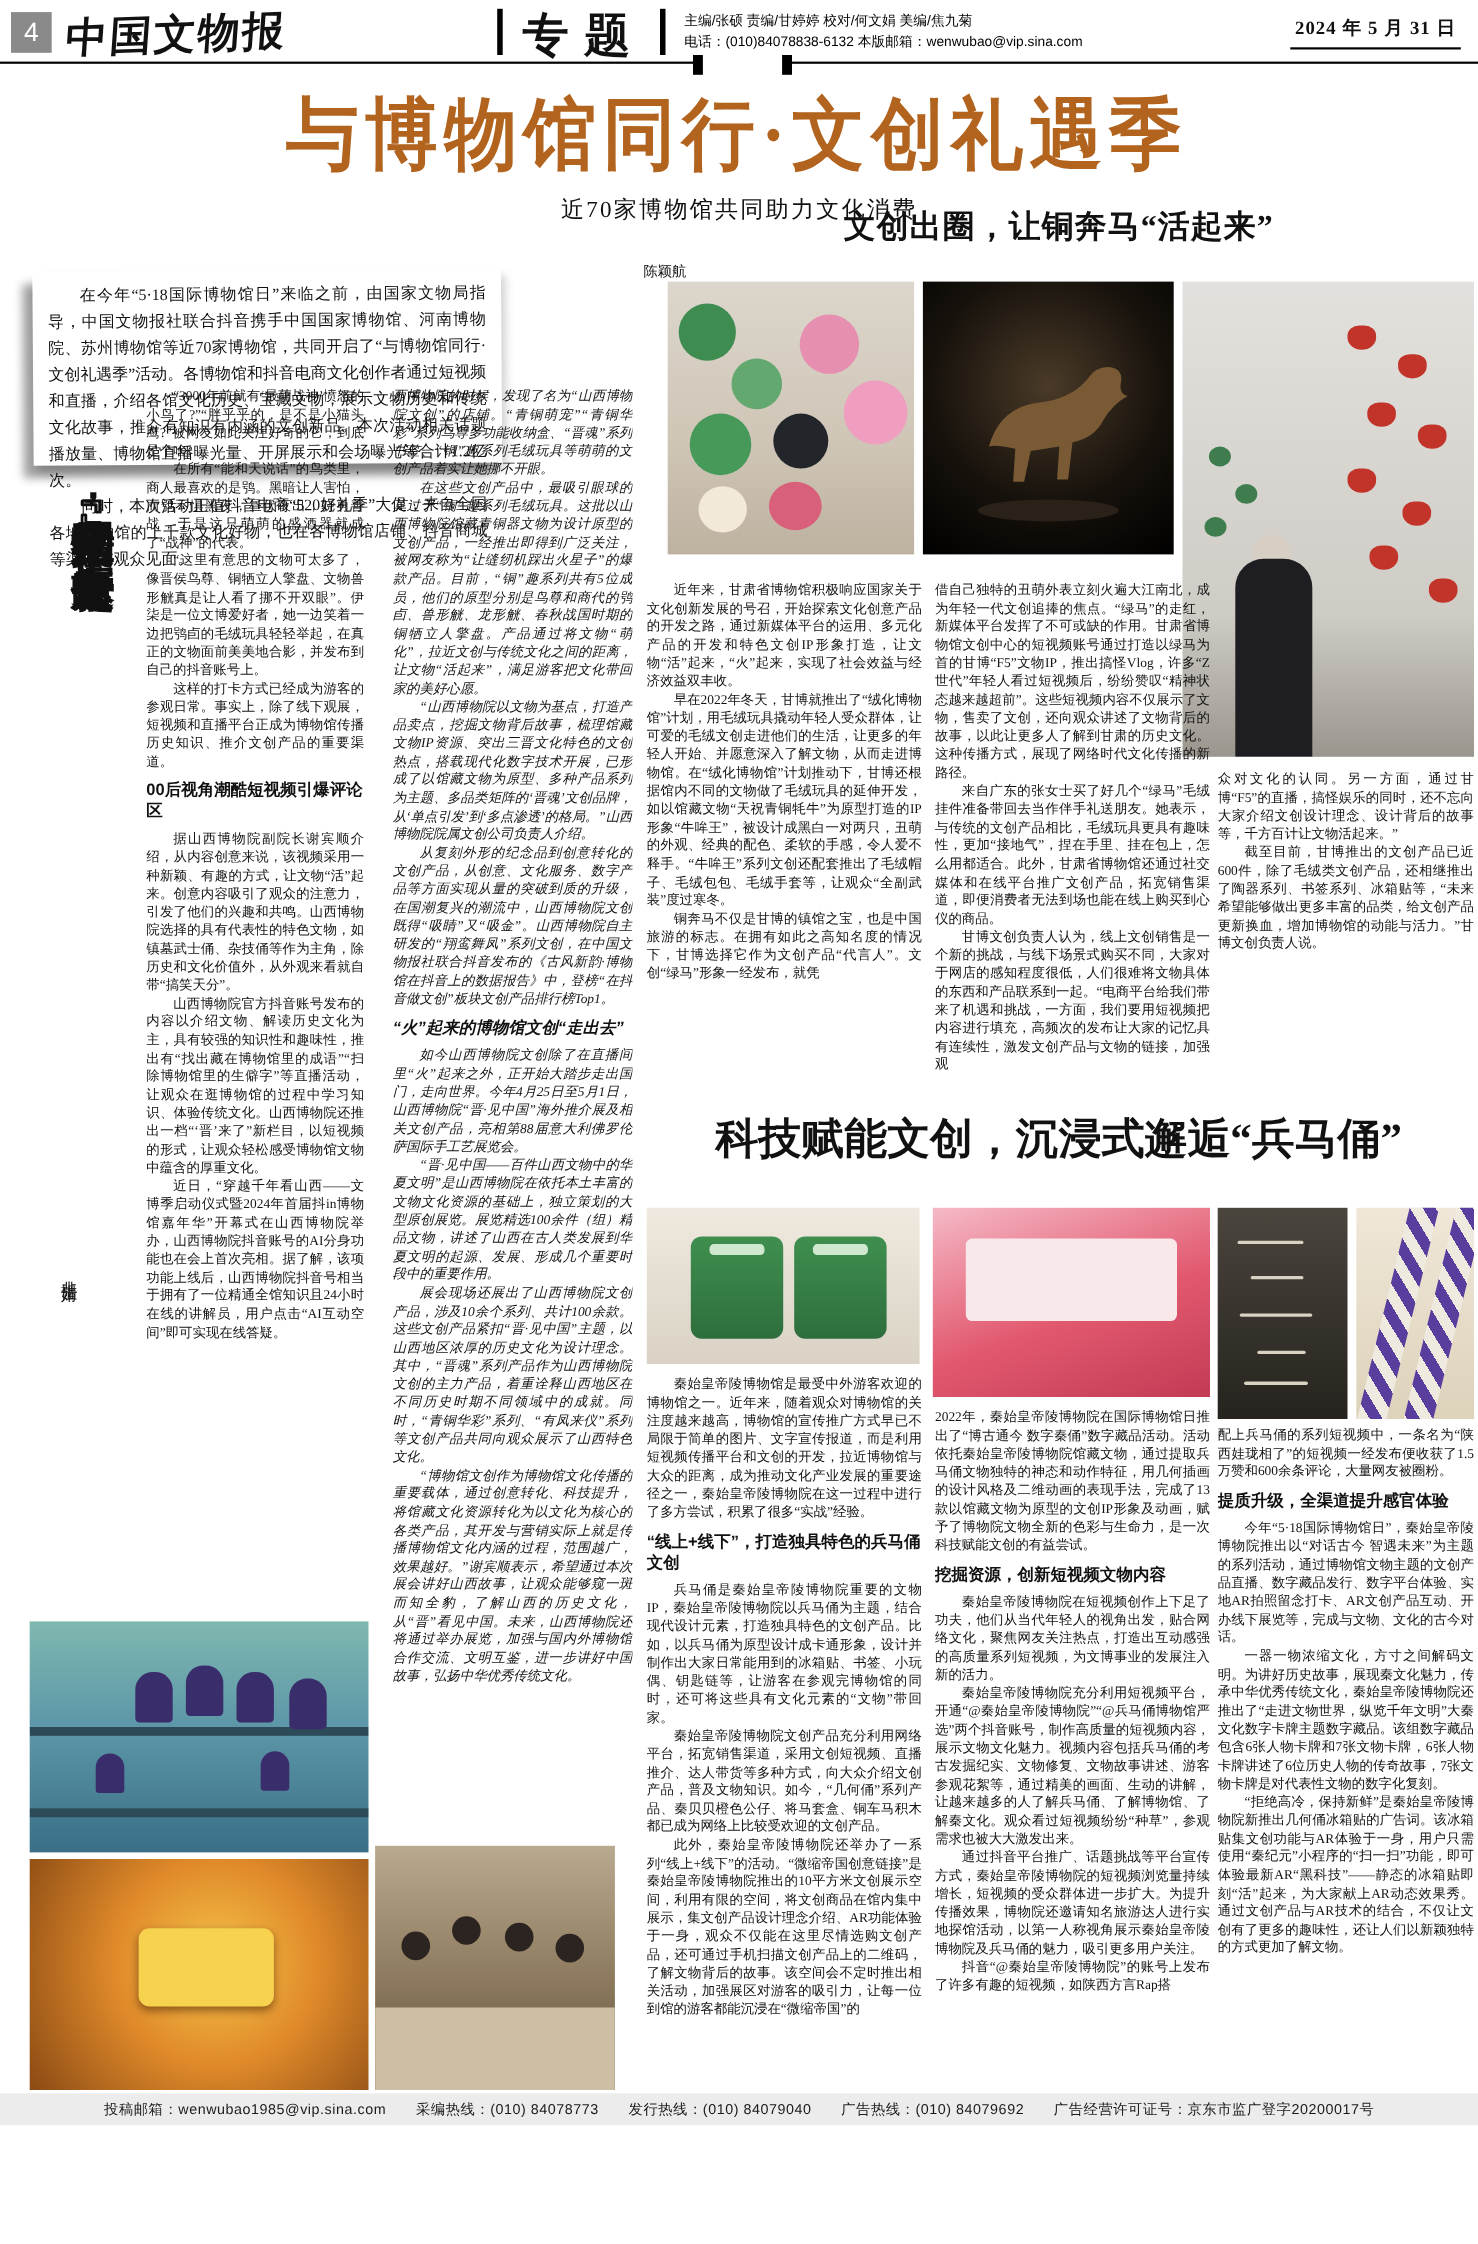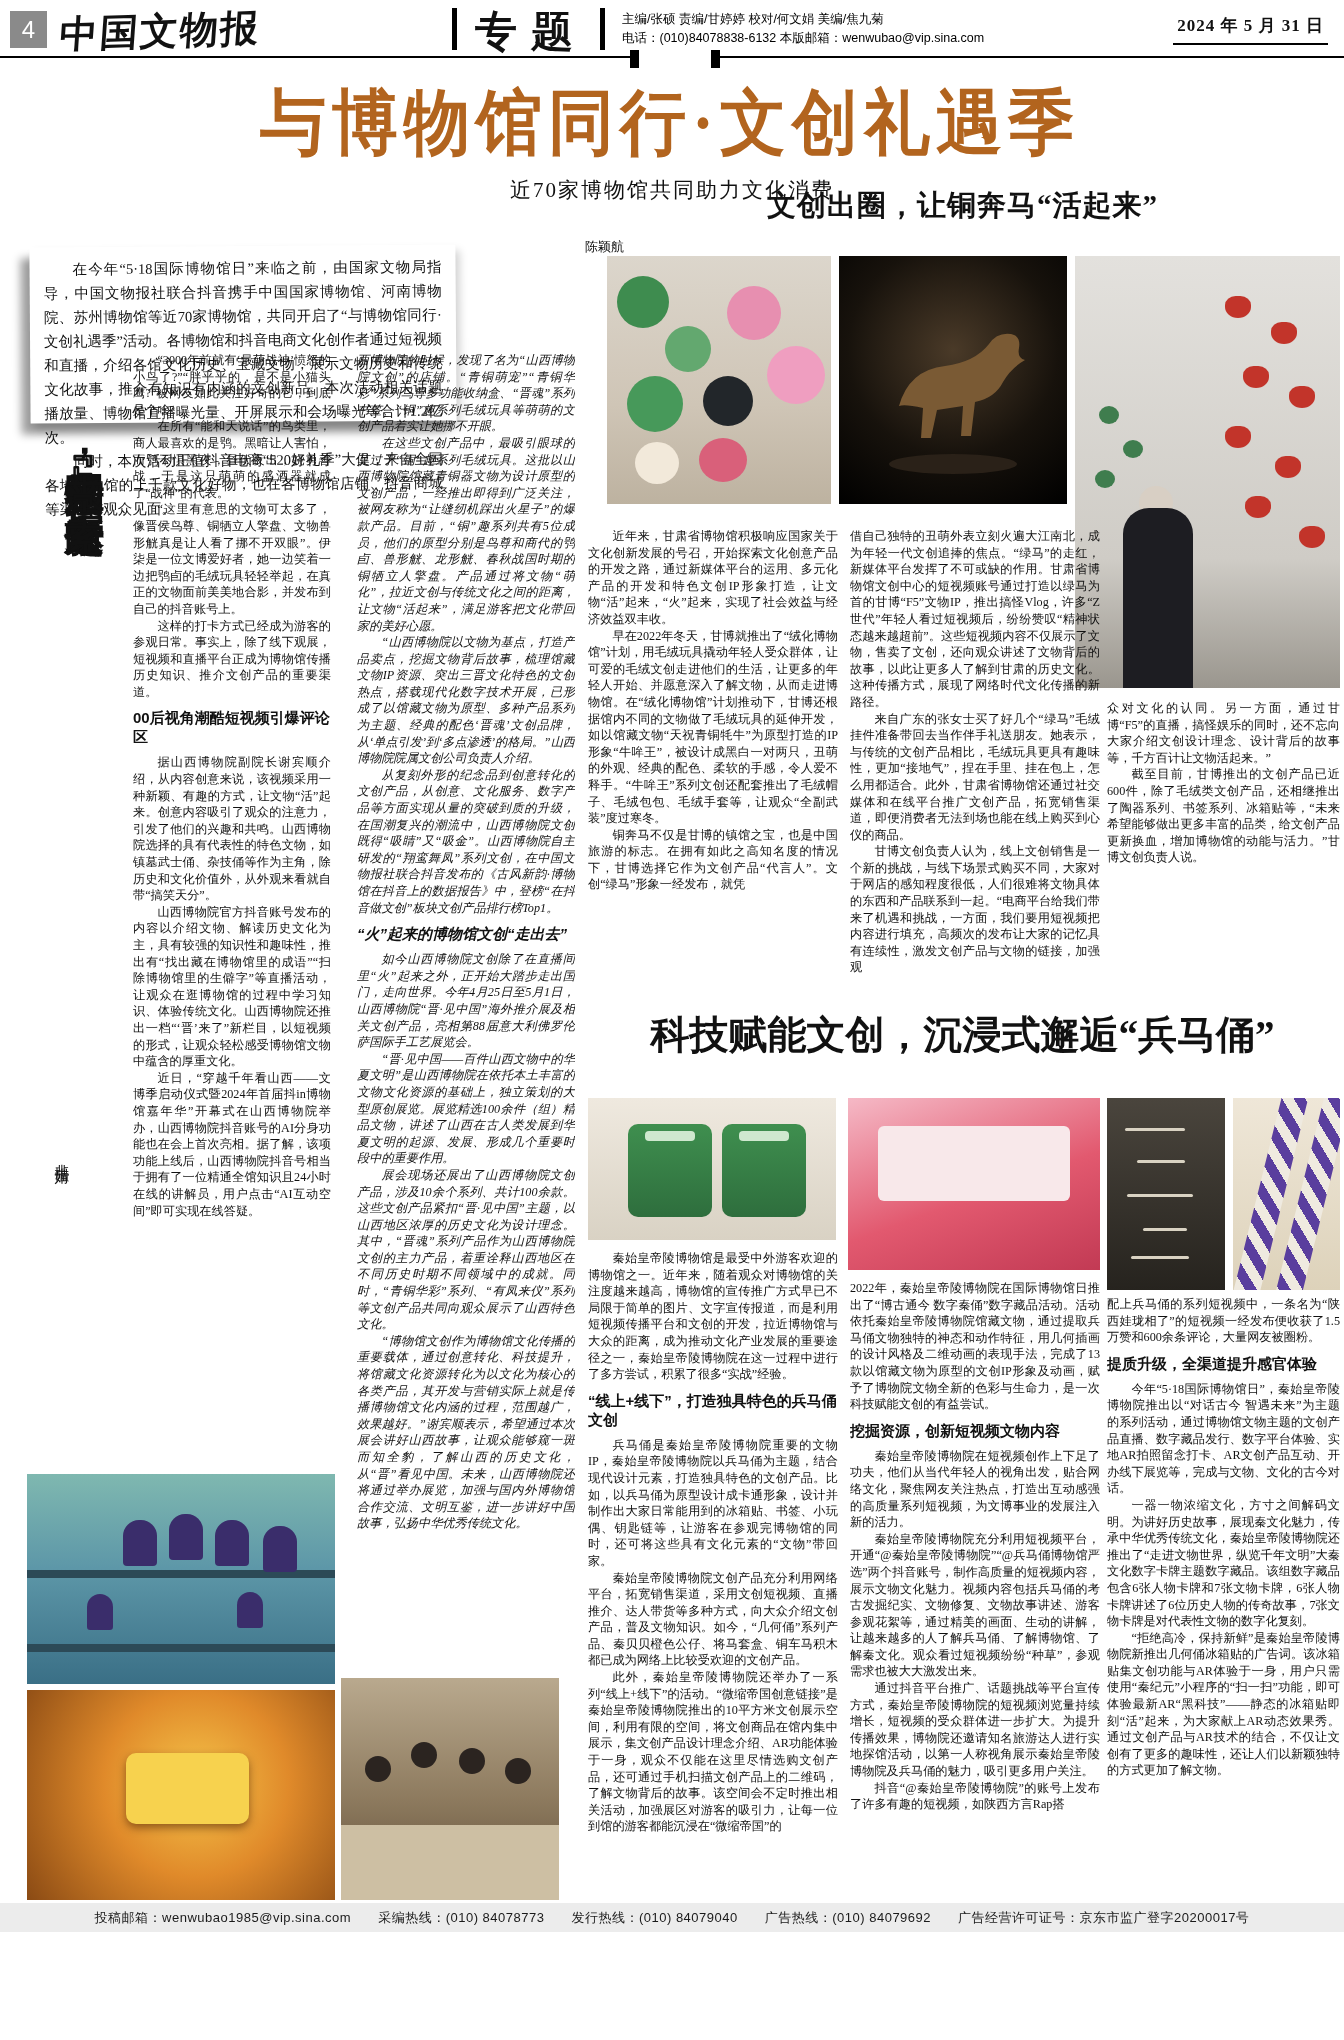--- a/index.html
+++ b/index.html
@@ -115,21 +115,21 @@
       <p>“这里有意思的文物可太多了，像晋侯鸟尊、铜牺立人擎盘、文物兽形觥真是让人看了挪不开双眼”。伊柒是一位文博爱好者，她一边笑着一边把鸮卣的毛绒玩具轻轻举起，在真正的文物面前美美地合影，并发布到自己的抖音账号上。</p>
       <p>这样的打卡方式已经成为游客的参观日常。事实上，除了线下观展，短视频和直播平台正成为博物馆传播历史知识、推介文创产品的重要渠道。</p>
       <h4>00后视角潮酷短视频引爆评论区</h4>
       <p>据山西博物院副院长谢宾顺介绍，从内容创意来说，该视频采用一种新颖、有趣的方式，让文物“活”起来。创意内容吸引了观众的注意力，引发了他们的兴趣和共鸣。山西博物院选择的具有代表性的特色文物，如镇墓武士俑、杂技俑等作为主角，除历史和文化价值外，从外观来看就自带“搞笑天分”。</p>
       <p>山西博物院官方抖音账号发布的内容以介绍文物、解读历史文化为主，具有较强的知识性和趣味性，推出有“找出藏在博物馆里的成语”“扫除博物馆里的生僻字”等直播活动，让观众在逛博物馆的过程中学习知识、体验传统文化。山西博物院还推出一档“‘晋’来了”新栏目，以短视频的形式，让观众轻松感受博物馆文物中蕴含的厚重文化。</p>
       <p>近日，“穿越千年看山西——文博季启动仪式暨2024年首届抖in博物馆嘉年华”开幕式在山西博物院举办，山西博物院抖音账号的AI分身功能也在会上首次亮相。据了解，该项功能上线后，山西博物院抖音号相当于拥有了一位精通全馆知识且24小时在线的讲解员，用户点击“AI互动空间”即可实现在线答疑。</p>
     </div>
   <div class="col" style="left:357px; top:352px; width:218px; height:1316px;font-style:italic;">
       <p class="cont">西博物院的时候，发现了名为“山西博物院文创”的店铺。“青铜萌宠”“青铜华彩”系列鸟尊多功能收纳盒、“晋魂”系列书签、“铜”趣系列毛绒玩具等萌萌的文创产品着实让她挪不开眼。</p>
       <p>在这些文创产品中，最吸引眼球的莫过于“铜”趣系列毛绒玩具。这批以山西博物院馆藏青铜器文物为设计原型的文创产品，一经推出即得到广泛关注，被网友称为“让缝纫机踩出火星子”的爆款产品。目前，“铜”趣系列共有5位成员，他们的原型分别是鸟尊和商代的鸮卣、兽形觥、龙形觥、春秋战国时期的铜牺立人擎盘。产品通过将文物“萌化”，拉近文创与传统文化之间的距离，让文物“活起来”，满足游客把文化带回家的美好心愿。</p>
-      <p>“山西博物院以文物为基点，打造产品卖点，挖掘文物背后故事，梳理馆藏文物IP资源、突出三晋文化特色的文创热点，搭载现代化数字技术开展，已形成了以馆藏文物为原型、多种产品系列为主题、经典的配色‘晋魂’文创品牌，从‘单点引发’到‘多点渗透’的格局。”山西博物院院属文创公司负责人介绍。</p>
+      <p>“山西博物院以文物为基点，打造产品卖点，挖掘文物背后故事，梳理馆藏文物IP资源、突出三晋文化特色的文创热点，搭载现代化数字技术开展，已形成了以馆藏文物为原型、多种产品系列为主题、多品类矩阵的‘晋魂’文创品牌，从‘单点引发’到‘多点渗透’的格局。”山西博物院院属文创公司负责人介绍。</p>
       <p>从复刻外形的纪念品到创意转化的文创产品，从创意、文化服务、数字产品等方面实现从量的突破到质的升级，在国潮复兴的潮流中，山西博物院文创既得“吸睛”又“吸金”。山西博物院自主研发的“翔鸾舞凤”系列文创，在中国文物报社联合抖音发布的《古风新韵·博物馆在抖音上的数据报告》中，登榜“在抖音做文创”板块文创产品排行榜Top1。</p>
       <h4>“火”起来的博物馆文创“走出去”</h4>
       <p>如今山西博物院文创除了在直播间里“火”起来之外，正开始大踏步走出国门，走向世界。今年4月25日至5月1日，山西博物院“晋·见中国”海外推介展及相关文创产品，亮相第88届意大利佛罗伦萨国际手工艺展览会。</p>
       <p>“晋·见中国——百件山西文物中的华夏文明”是山西博物院在依托本土丰富的文物文化资源的基础上，独立策划的大型原创展览。展览精选100余件（组）精品文物，讲述了山西在古人类发展到华夏文明的起源、发展、形成几个重要时段中的重要作用。</p>
       <p>展会现场还展出了山西博物院文创产品，涉及10余个系列、共计100余款。这些文创产品紧扣“晋·见中国”主题，以山西地区浓厚的历史文化为设计理念。其中，“晋魂”系列产品作为山西博物院文创的主力产品，着重诠释山西地区在不同历史时期不同领域中的成就。同时，“青铜华彩”系列、“有凤来仪”系列等文创产品共同向观众展示了山西特色文化。</p>
       <p>“博物馆文创作为博物馆文化传播的重要载体，通过创意转化、科技提升，将馆藏文化资源转化为以文化为核心的各类产品，其开发与营销实际上就是传播博物馆文化内涵的过程，范围越广，效果越好。”谢宾顺表示，希望通过本次展会讲好山西故事，让观众能够窥一斑而知全豹，了解山西的历史文化，从“晋”看见中国。未来，山西博物院还将通过举办展览，加强与国内外博物馆合作交流、文明互鉴，进一步讲好中国故事，弘扬中华优秀传统文化。</p>
     </div>
 
   <div class="photo ph-shop" style="left:27px; top:1474px; width:308px; height:210px;">
     <div class="shelf" style="top:96px;"></div>

